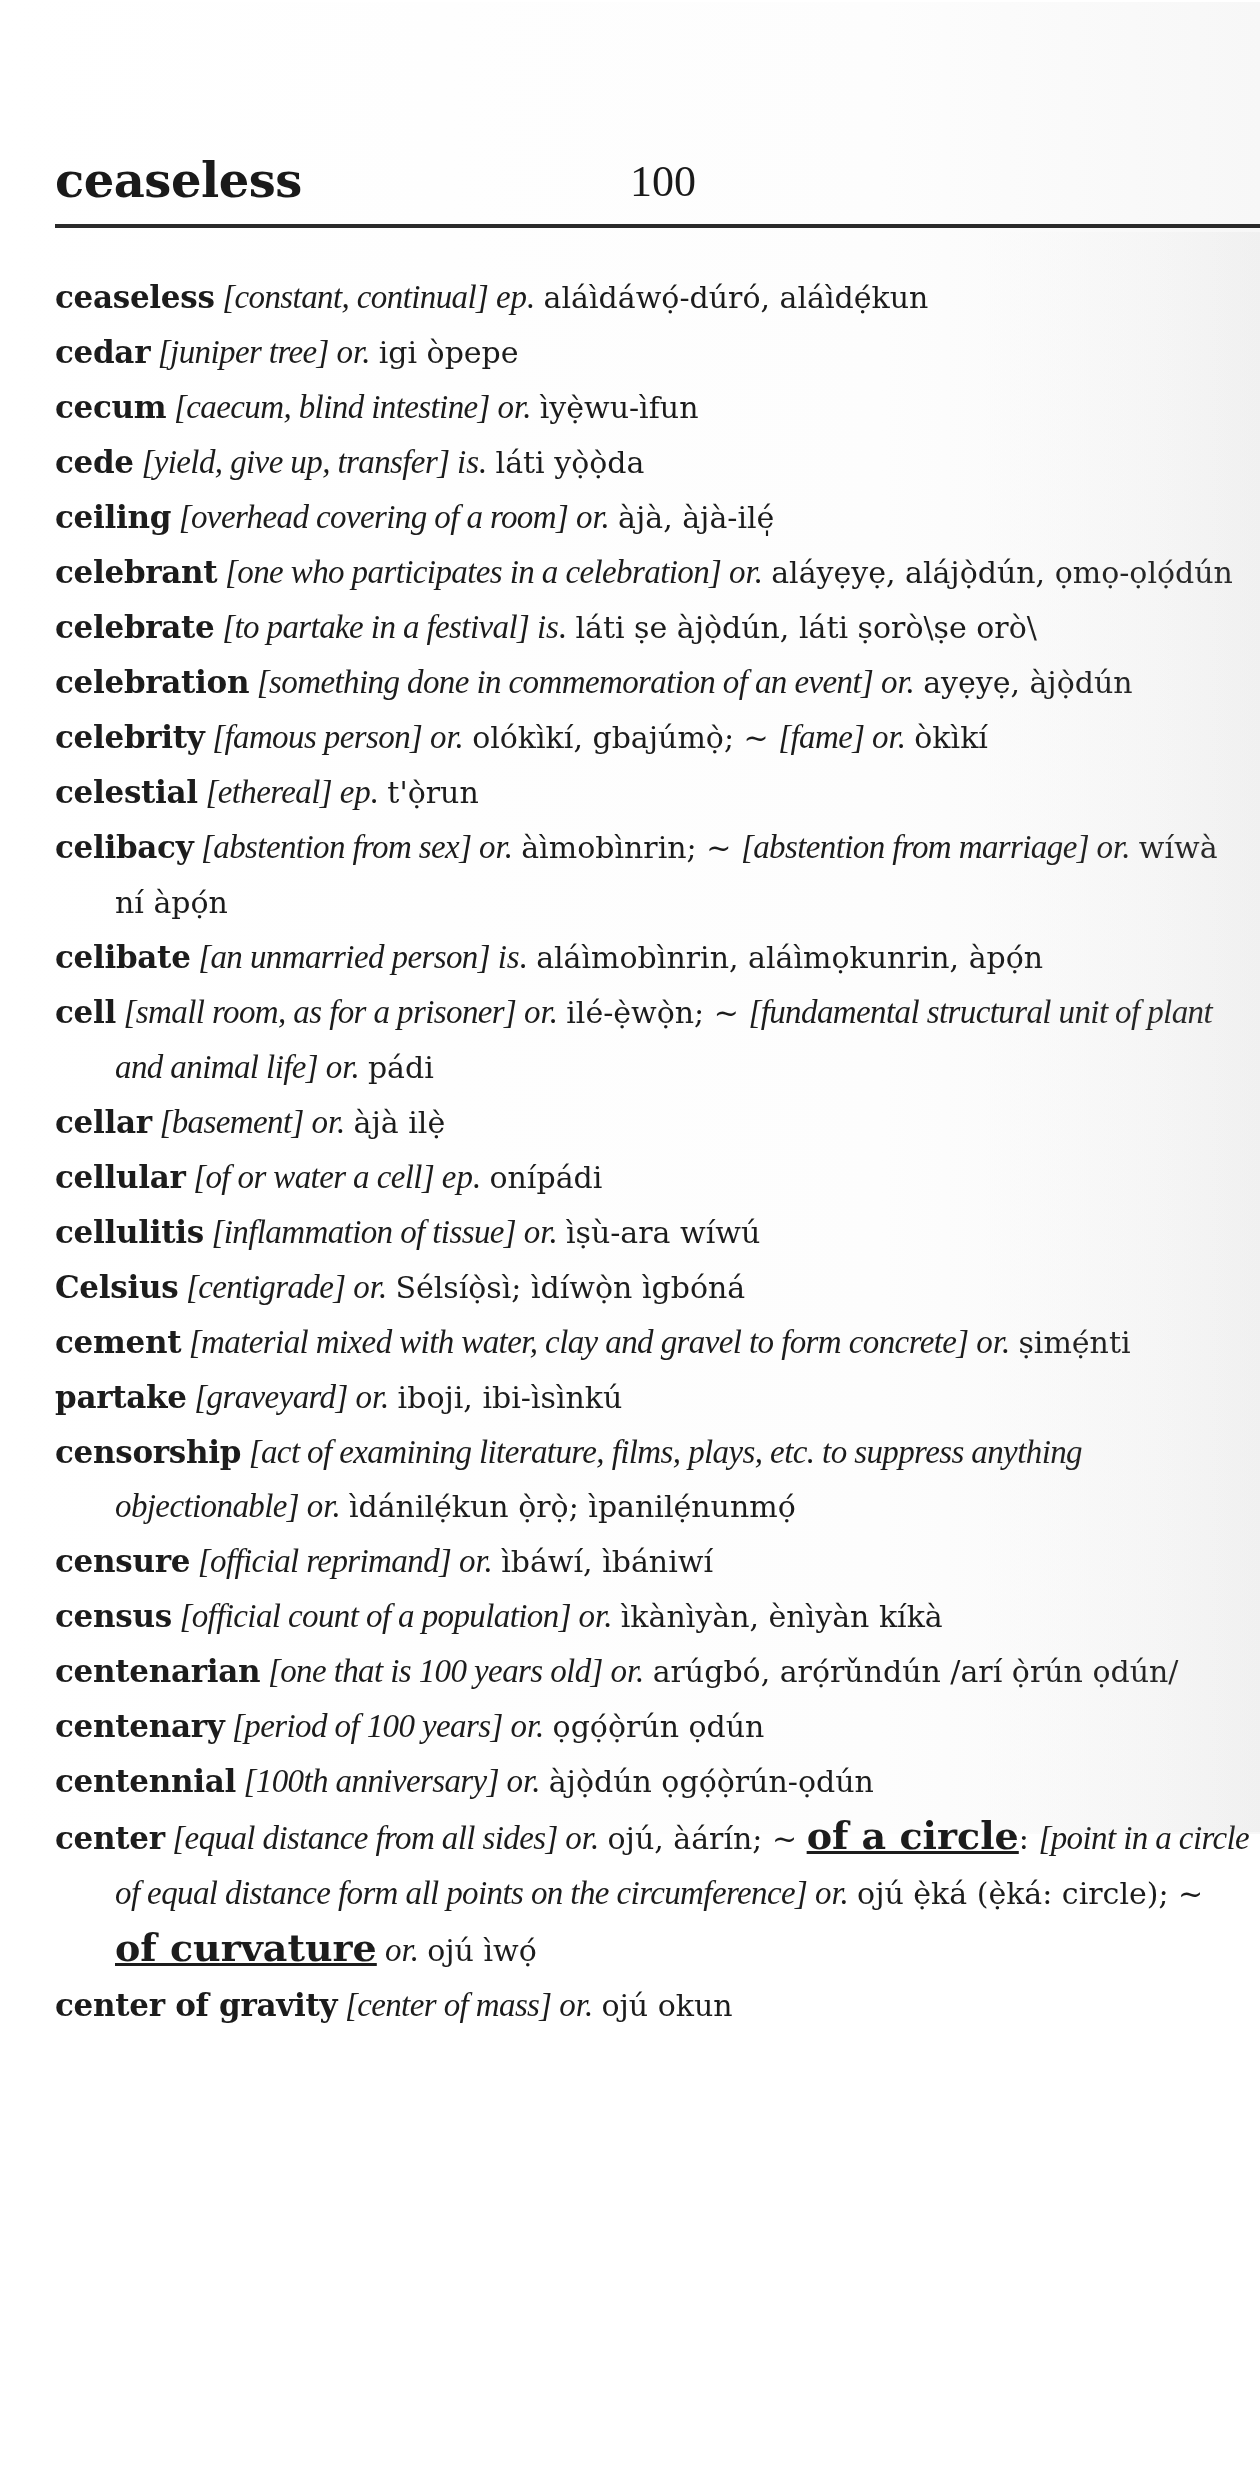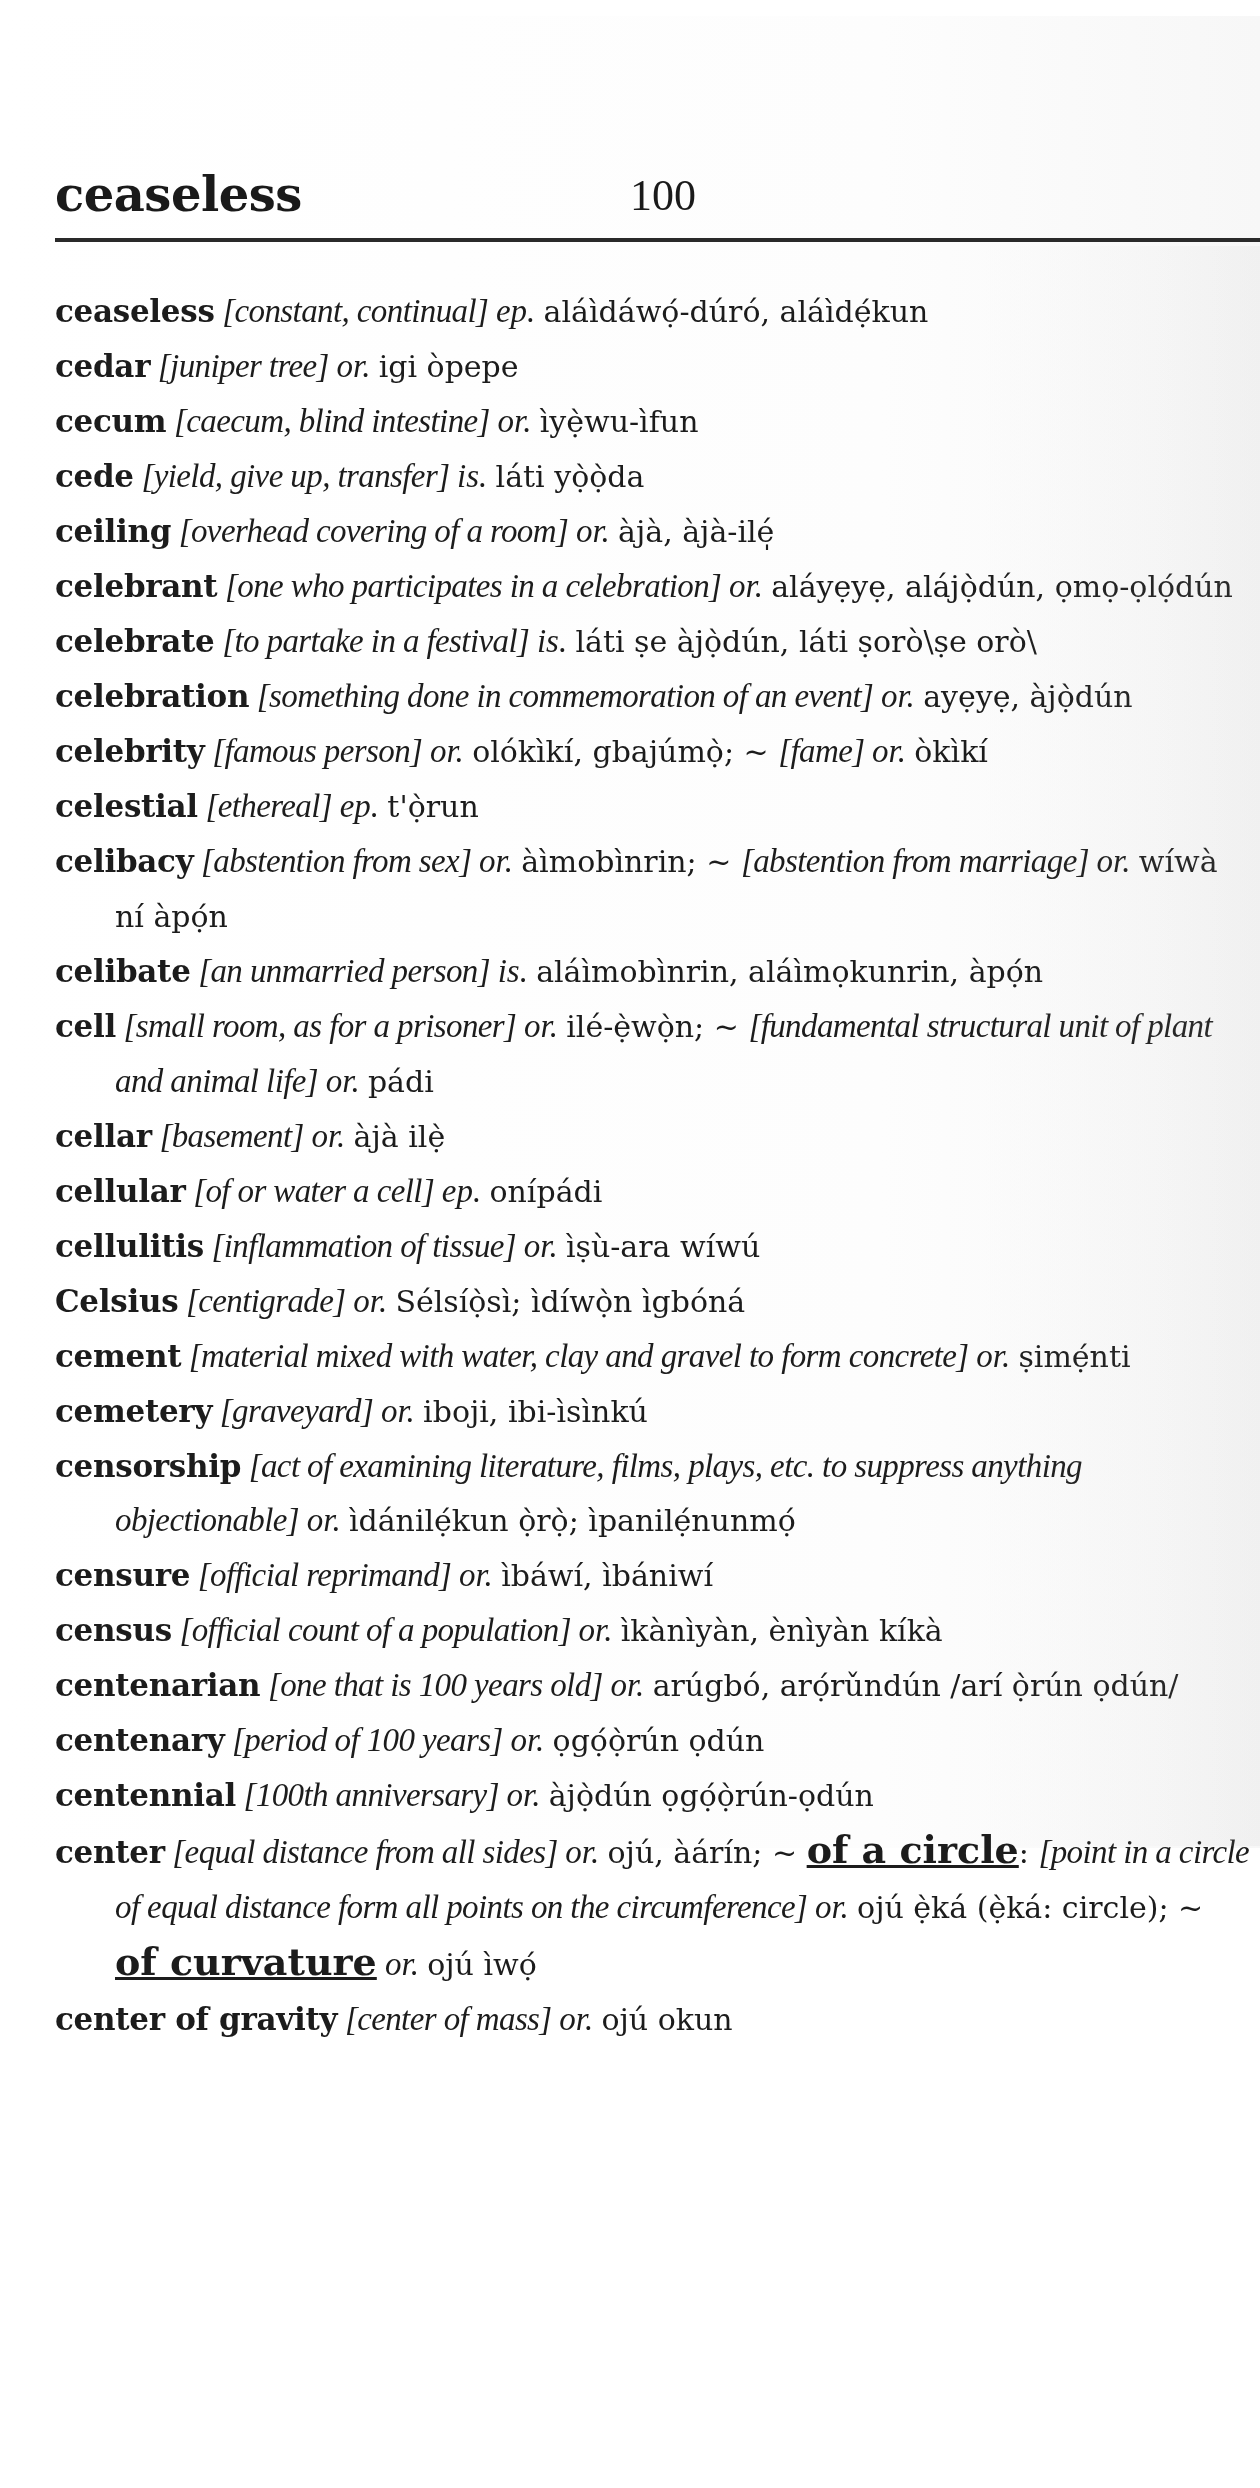--- a/index.html
+++ b/index.html
@@ -10,21 +10,21 @@
     body {
       width: 1260px;
       height: 2488px;
       position: relative;
       overflow: hidden;
       color: #1c1c1c;
       font-family: "DejaVu Serif", "Liberation Serif", serif;
     }
     .page {
       position: absolute;
-      left: 0; top: 16px;
+      left: 0; top: 2px;
       width: 1260px;
       height: 1832px;
       background: linear-gradient(90deg, #ffffff 0%, #fdfdfd 70%, #f7f7f7 100%);
     }
     .running-head {
       position: absolute;
       left: 55px;
       top: 150px;
       width: 1205px;
       height: 70px;
@@ -132,21 +132,21 @@
       <p class="entry"><span class="hw">celebrity</span><span class="gloss"> [famous person] </span><span class="pos">or. </span><span class="yor">olókìkí, gbajúmọ̀; ~ </span><span class="gloss">[fame] </span><span class="pos">or. </span><span class="yor">òkìkí</span></p>
       <p class="entry"><span class="hw">celestial</span><span class="gloss"> [ethereal] </span><span class="pos">ep. </span><span class="yor">t'ọ̀run</span></p>
       <p class="entry"><span class="hw">celibacy</span><span class="gloss"> [abstention from sex] </span><span class="pos">or. </span><span class="yor">àìmobìnrin; ~ </span><span class="gloss">[abstention from marriage] </span><span class="pos">or. </span><span class="yor">wíwà ní àpọ́n</span></p>
       <p class="entry"><span class="hw">celibate</span><span class="gloss"> [an unmarried person] </span><span class="pos">is. </span><span class="yor">aláìmobìnrin, aláìmọkunrin, àpọ́n</span></p>
       <p class="entry"><span class="hw">cell</span><span class="gloss"> [small room, as for a prisoner] </span><span class="pos">or. </span><span class="yor">ilé-ẹ̀wọ̀n; ~ </span><span class="gloss">[fundamental structural unit of plant and animal life] </span><span class="pos">or. </span><span class="yor">pádi</span></p>
       <p class="entry"><span class="hw">cellar</span><span class="gloss"> [basement] </span><span class="pos">or. </span><span class="yor">àjà ilẹ̀</span></p>
       <p class="entry"><span class="hw">cellular</span><span class="gloss"> [of or water a cell] </span><span class="pos">ep. </span><span class="yor">onípádi</span></p>
       <p class="entry"><span class="hw">cellulitis</span><span class="gloss"> [inflammation of tissue] </span><span class="pos">or. </span><span class="yor">ìṣù-ara wíwú</span></p>
       <p class="entry"><span class="hw">Celsius</span><span class="gloss"> [centigrade] </span><span class="pos">or. </span><span class="yor">Sélsíọ̀sì; ìdíwọ̀n ìgbóná</span></p>
       <p class="entry"><span class="hw">cement</span><span class="gloss"> [material mixed with water, clay and gravel to form concrete] </span><span class="pos">or. </span><span class="yor">ṣimẹ́nti</span></p>
-      <p class="entry"><span class="hw">cemetery</span><span class="gloss"> [graveyard] </span><span class="pos">or. </span><span class="yor">iboji, ibi-ìsìnkú</span></p>
+      <p class="entry"><span class="hw">partake</span><span class="gloss"> [graveyard] </span><span class="pos">or. </span><span class="yor">iboji, ibi-ìsìnkú</span></p>
       <p class="entry"><span class="hw">censorship</span><span class="gloss"> [act of examining literature, films, plays, etc. to suppress anything objectionable] </span><span class="pos">or. </span><span class="yor">ìdánilẹ́kun ọ̀rọ̀; ìpanilẹ́nunmọ́</span></p>
       <p class="entry"><span class="hw">censure</span><span class="gloss"> [official reprimand] </span><span class="pos">or. </span><span class="yor">ìbáwí, ìbániwí</span></p>
       <p class="entry"><span class="hw">census</span><span class="gloss"> [official count of a population] </span><span class="pos">or. </span><span class="yor">ìkànìyàn, ènìyàn kíkà</span></p>
       <p class="entry"><span class="hw">centenarian</span><span class="gloss"> [one that is 100 years old] </span><span class="pos">or. </span><span class="yor">arúgbó, arọ́rǔndún /arí ọ̀rún ọdún/</span></p>
       <p class="entry"><span class="hw">centenary</span><span class="gloss"> [period of 100 years] </span><span class="pos">or. </span><span class="yor">ọgọ́ọ̀rún ọdún</span></p>
       <p class="entry"><span class="hw">centennial</span><span class="gloss"> [100th anniversary] </span><span class="pos">or. </span><span class="yor">àjọ̀dún ọgọ́ọ̀rún-ọdún</span></p>
       <p class="entry"><span class="hw">center</span><span class="gloss"> [equal distance from all sides] </span><span class="pos">or. </span><span class="yor">ojú, àárín; ~ </span><span class="sub-hw">of a circle</span><span class="plain">: </span><span class="gloss">[point in a circle of equal distance form all points on the circumference] </span><span class="pos">or. </span><span class="yor">ojú ẹ̀ká (ẹ̀ká: circle); ~ </span><span class="sub-hw">of curvature</span><span class="pos"> or. </span><span class="yor">ojú ìwọ́</span></p>
       <p class="entry"><span class="hw">center of gravity</span><span class="gloss"> [center of mass] </span><span class="pos">or. </span><span class="yor">ojú okun</span></p>
     </div>
 

